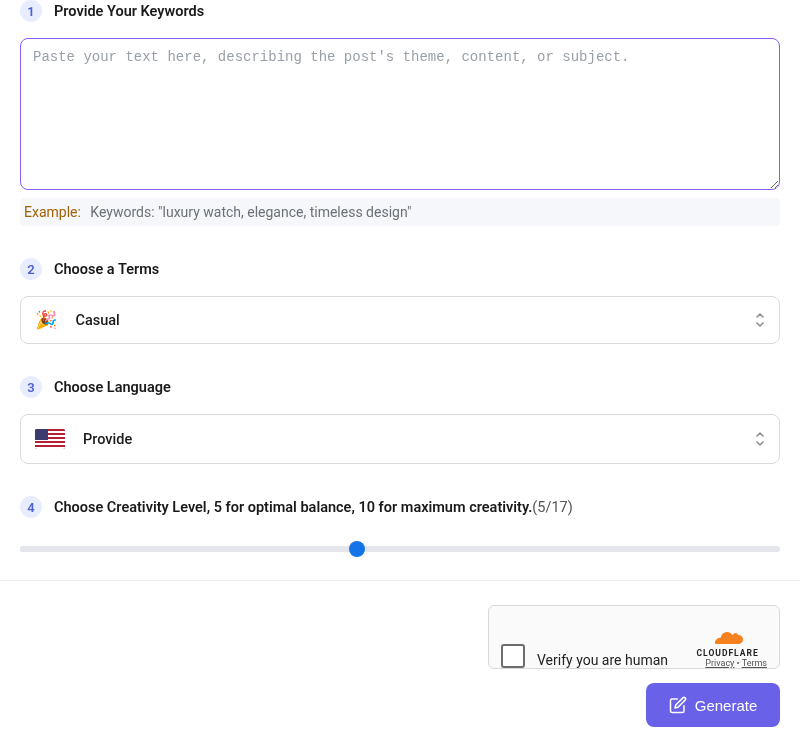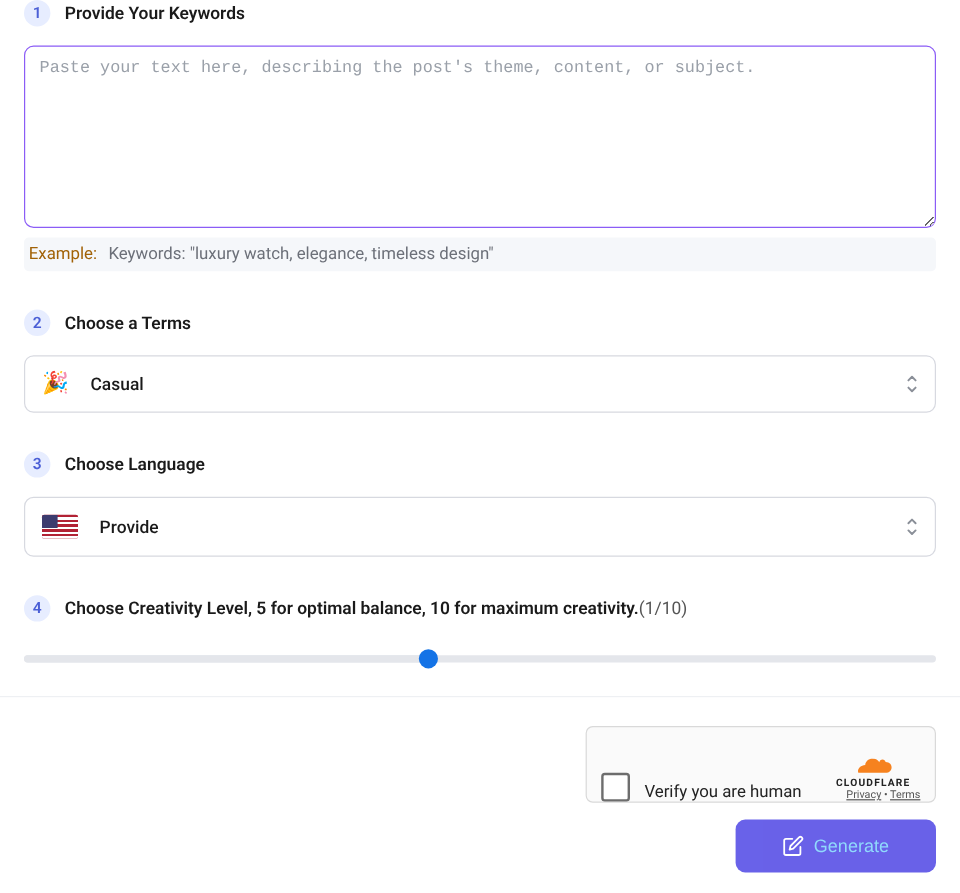--- a/index.html
+++ b/index.html
@@ -158,24 +158,24 @@
       flex: 1;
     }
     .captcha-brand {
       display: flex; flex-direction: column; align-items: center;
     }
     .cf-logo { font-size: 8.5px; letter-spacing: 1px; font-weight: 700; color: #222; }
     .cf-cloud { width: 36px; height: 14px; margin-bottom: 2px; }
     .cf-links { font-size: 9px; color: #555; padding-left: 17px; }
     .cf-links span { text-decoration: underline; }
     .generate-btn {
-      width: 167px; height: 44px;
+      width: 134px; height: 44px;
       border: none; border-radius: 8px;
       background: #4f46e5;
-      color: #7dd3fc;
+      color: #ffffff;
       font-size: 15px; font-weight: 500;
       display: flex; align-items: center; justify-content: center;
       gap: 8px; cursor: pointer;
       opacity: 0.85;
     }
     .generate-icon { width: 18px; height: 18px; }
   </style>
 </head>
 <body>
 
@@ -224,21 +224,21 @@
         <polyline points="3,5 6,2 9,5"></polyline>
         <polyline points="3,11 6,14 9,11"></polyline>
       </svg>
     </div>
   </div>
 
   <div class="step" style="margin-bottom:0">
     <div class="step-header">
       <div class="step-number">4</div>
       <div class="step-title">
-        <span>Choose Creativity Level, 5 for optimal balance, 10 for maximum creativity.</span><span class="step-suffix">(1/10)</span>
+        <span>Choose Creativity Level, 5 for optimal balance, 10 for maximum creativity.</span><span class="step-suffix">(5/17)</span>
       </div>
     </div>
     <div class="slider-wrap">
       <div class="slider-track">
         <div class="slider-fill" style="width:44.4%"></div>
         <div class="slider-thumb" style="left:44.4%"></div>
       </div>
     </div>
   </div>
 

